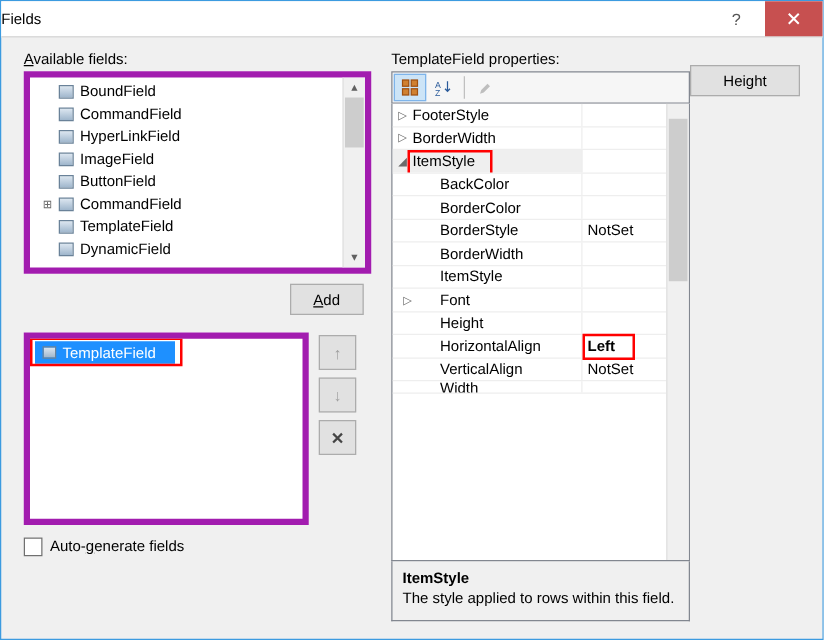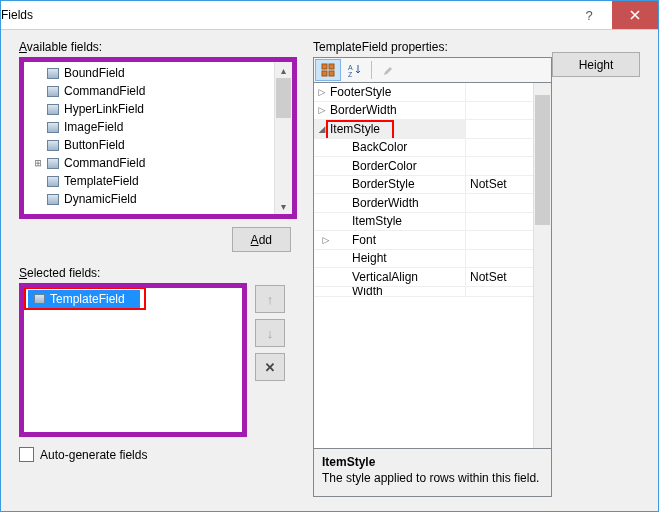--- a/index.html
+++ b/index.html
@@ -49,21 +49,21 @@
 .prop-thumb{position:absolute;right:1px;top:12px;width:15px;height:130px;background:#cdcdcd}
 .prop-rows{position:absolute;left:0;right:17px;top:0;bottom:0}
 .prow{display:flex;height:17.5px;border-bottom:1px solid #eee}
 .pname{width:152px;display:flex;align-items:center;border-right:1px solid #eee;box-sizing:border-box;white-space:nowrap;overflow:hidden}
 .pname .tri{width:12px;display:inline-flex;justify-content:center;color:#6a6a6a;font-size:9px}
 .pname .sp{display:inline-block}
 .pval{flex:1;padding-left:4px;display:flex;align-items:center;position:relative}
 .prow.head .pname{background:#efefef}
 .desc{border:1px solid #828790;border-top:none;background:#f0f0f0;padding:6px 8px;height:48px;box-sizing:border-box}
 .desc-title{font-weight:bold;margin-bottom:2px}
-.checkbox-row{display:flex;align-items:center;margin-top:10px}
+.checkbox-row{display:flex;align-items:flex-start;margin-top:10px}
 .chk{width:13px;height:13px;border:1px solid #707070;background:#fff;margin-right:6px}
 .dialog-btns{display:flex;justify-content:flex-end;gap:8px;margin-top:12px}
 .dlg-btn{width:86px;height:23px;border:1px solid #acacac;background:#e1e1e1;display:flex;align-items:center;justify-content:center;font-size:12px}
 .dlg-btn.default{border-color:#1e84d8}
 </style>
 </head>
 <body>
 
 <div class="window">
   <div class="titlebar">
@@ -147,21 +147,20 @@
           <div class="scroll">
             <div class="arrow top">▴</div>
             <div class="thumb"></div>
             <div class="arrow bot">▾</div>
           </div>
         </div>
         <div class="add-row">
           <div class="btn"><span class="underline">A</span>d<span>d</span></div>
         </div>
 
-        <div class="lbl"><span class="underline">S</span>elected fields:</div>
         <div class="sel-area">
           <div class="listbox selected-box">
             <div class="sel-item">
               <span class="ico">
                   <span class="ico-field sm"></span>
                 </span>
               <span>TemplateField</span>
               <span class="hl-red" style="left:-4px;top:-3px;right:-6px;bottom:-2px"></span>
             </div>
           </div>
@@ -301,20 +300,29 @@
                     <span class="sp" style="width:20px"></span>
                     <span style="position:relative">Height</span>
                   </span>
                   <span class="pval" style=""></span>
                 </div>
                 <div class="prow">
                   <span class="pname">
                     <span class="sp" style="width:6px"></span>
                     <span class="tri"></span>
                     <span class="sp" style="width:20px"></span>
+                    <span style="position:relative">HorizontalAlign</span>
+                  </span>
+                  <span class="pval" style="font-weight:bold;">Left<span class="hl-red" style="left:0;top:-1px;width:38px;height:17px"></span></span>
+                </div>
+                <div class="prow">
+                  <span class="pname">
+                    <span class="sp" style="width:6px"></span>
+                    <span class="tri"></span>
+                    <span class="sp" style="width:20px"></span>
                     <span style="position:relative">VerticalAlign</span>
                   </span>
                   <span class="pval" style="">NotSet</span>
                 </div>
                 <div class="prow" style="height: 9px;">
                   <span class="pname">
                     <span class="sp" style="width:6px"></span>
                     <span class="tri"></span>
                     <span class="sp" style="width:20px"></span>
                     <span style="position:relative">Width</span>

